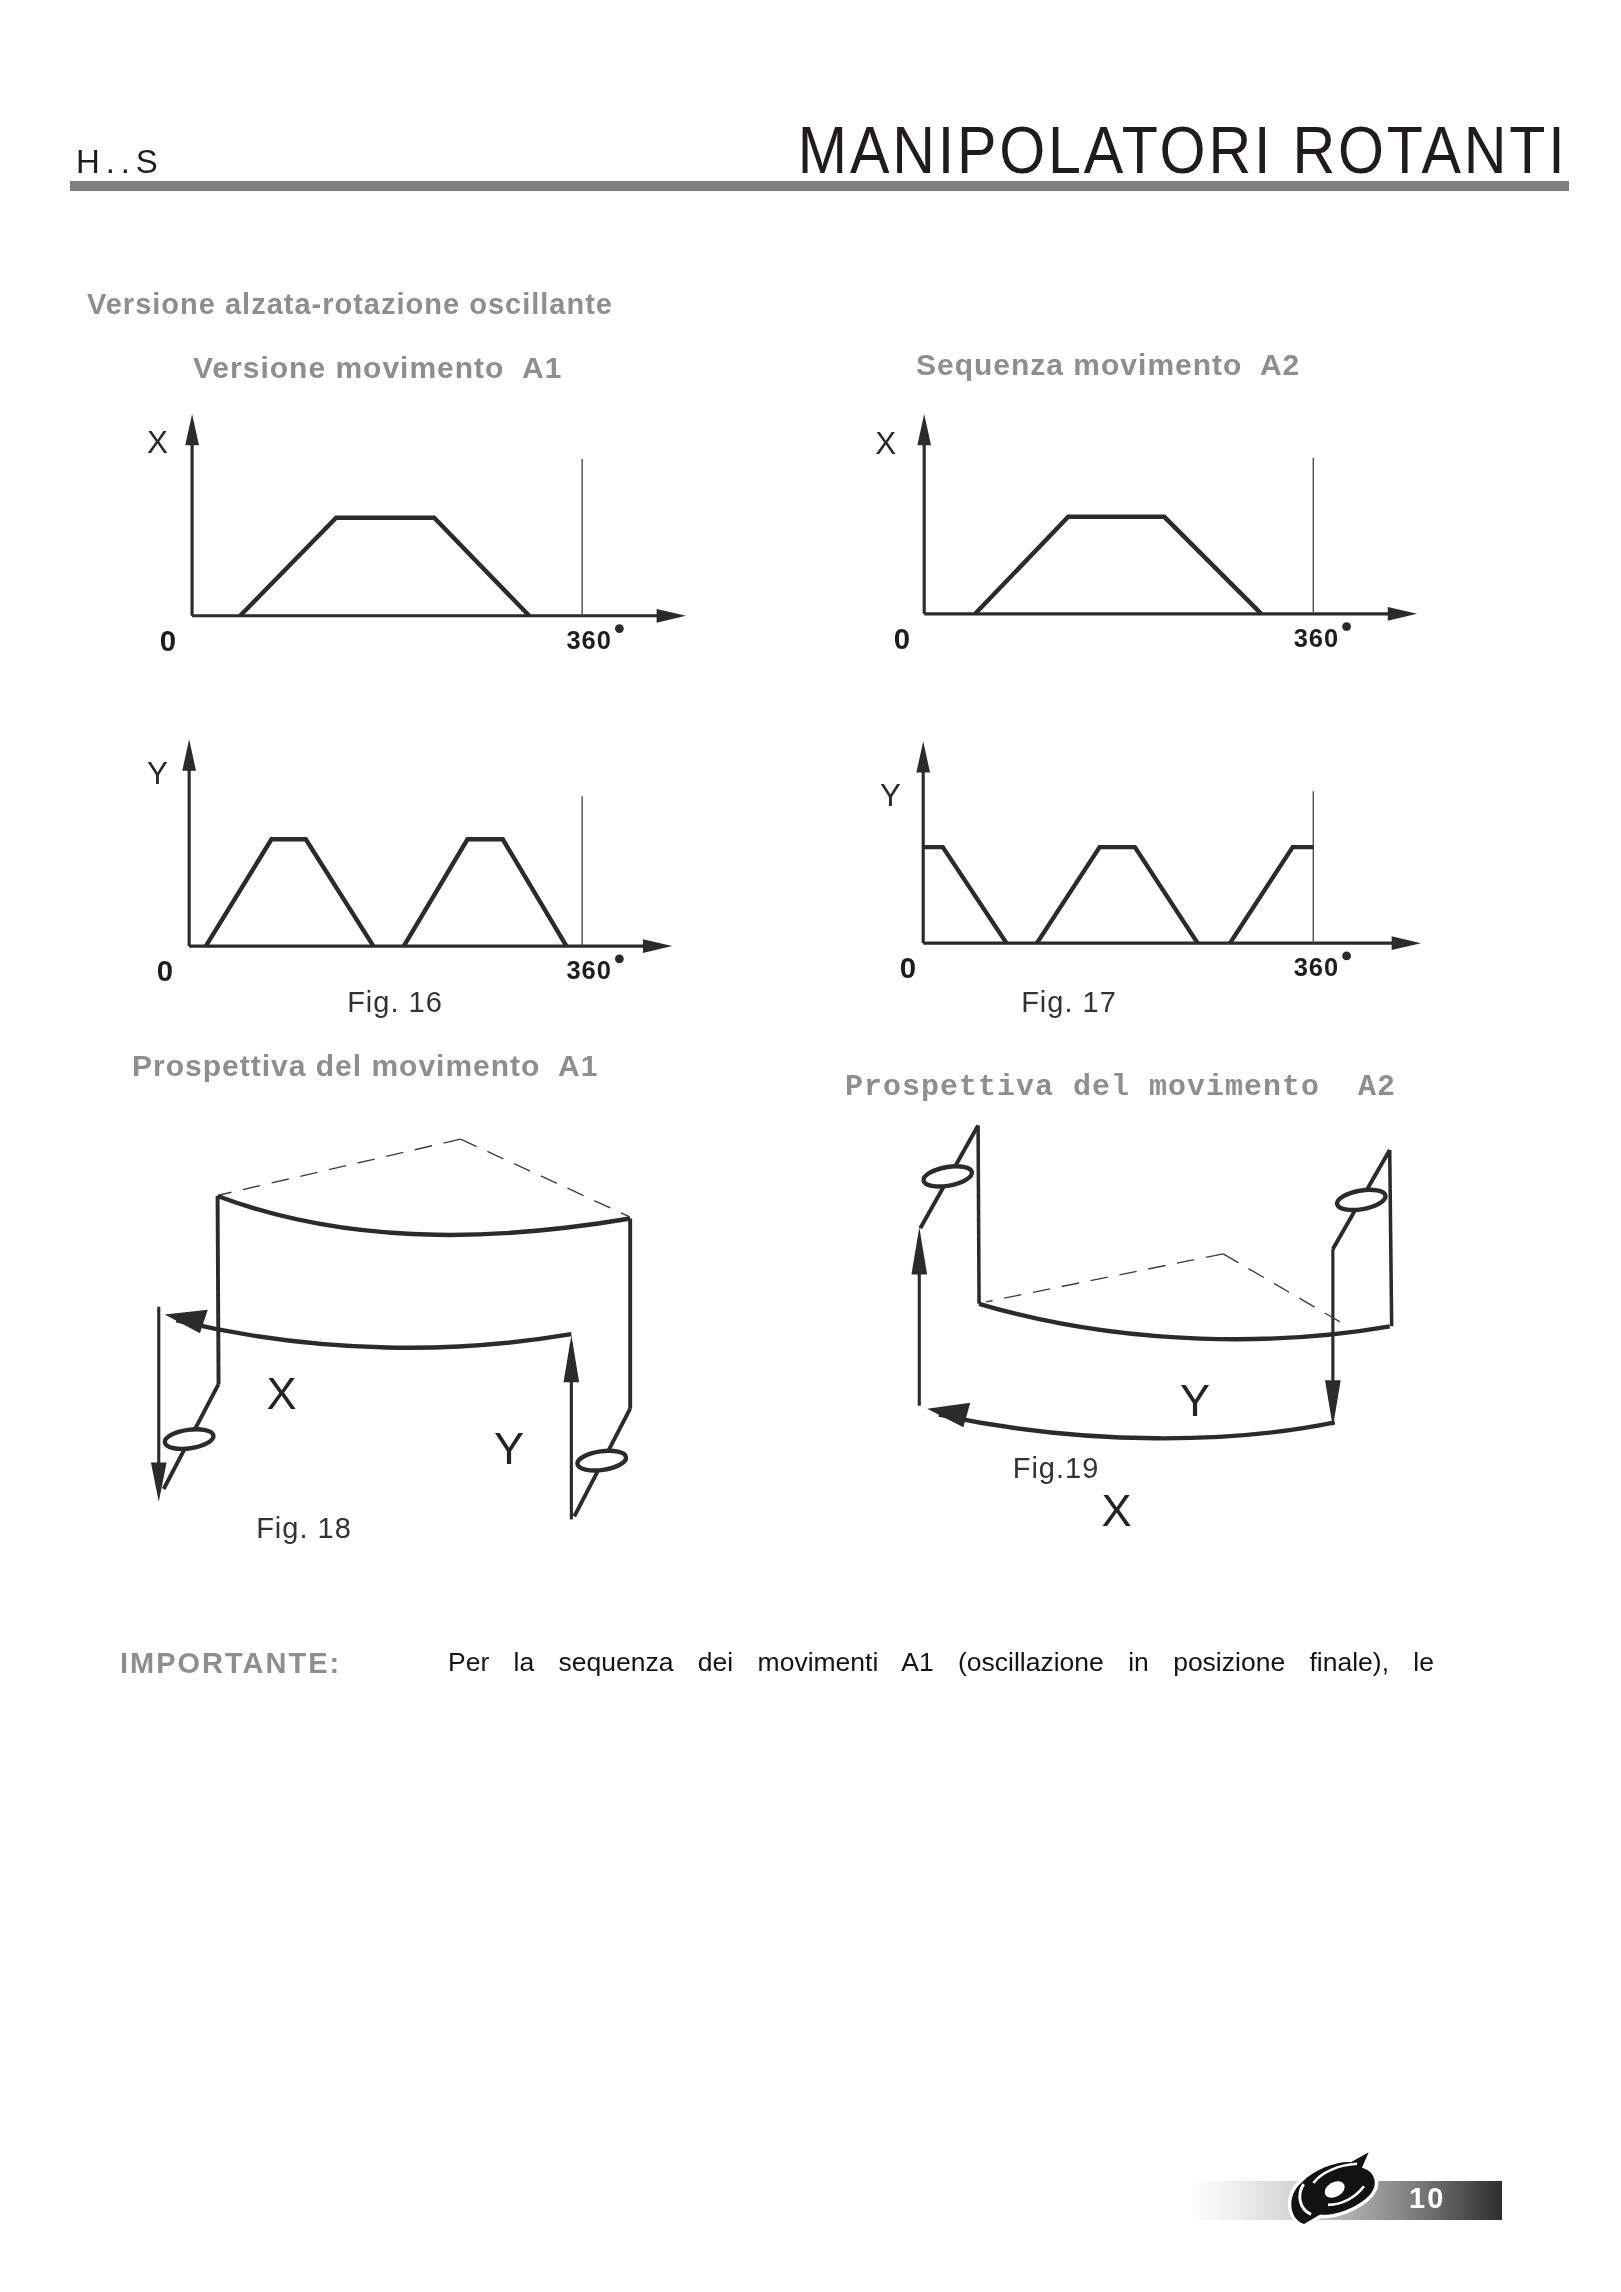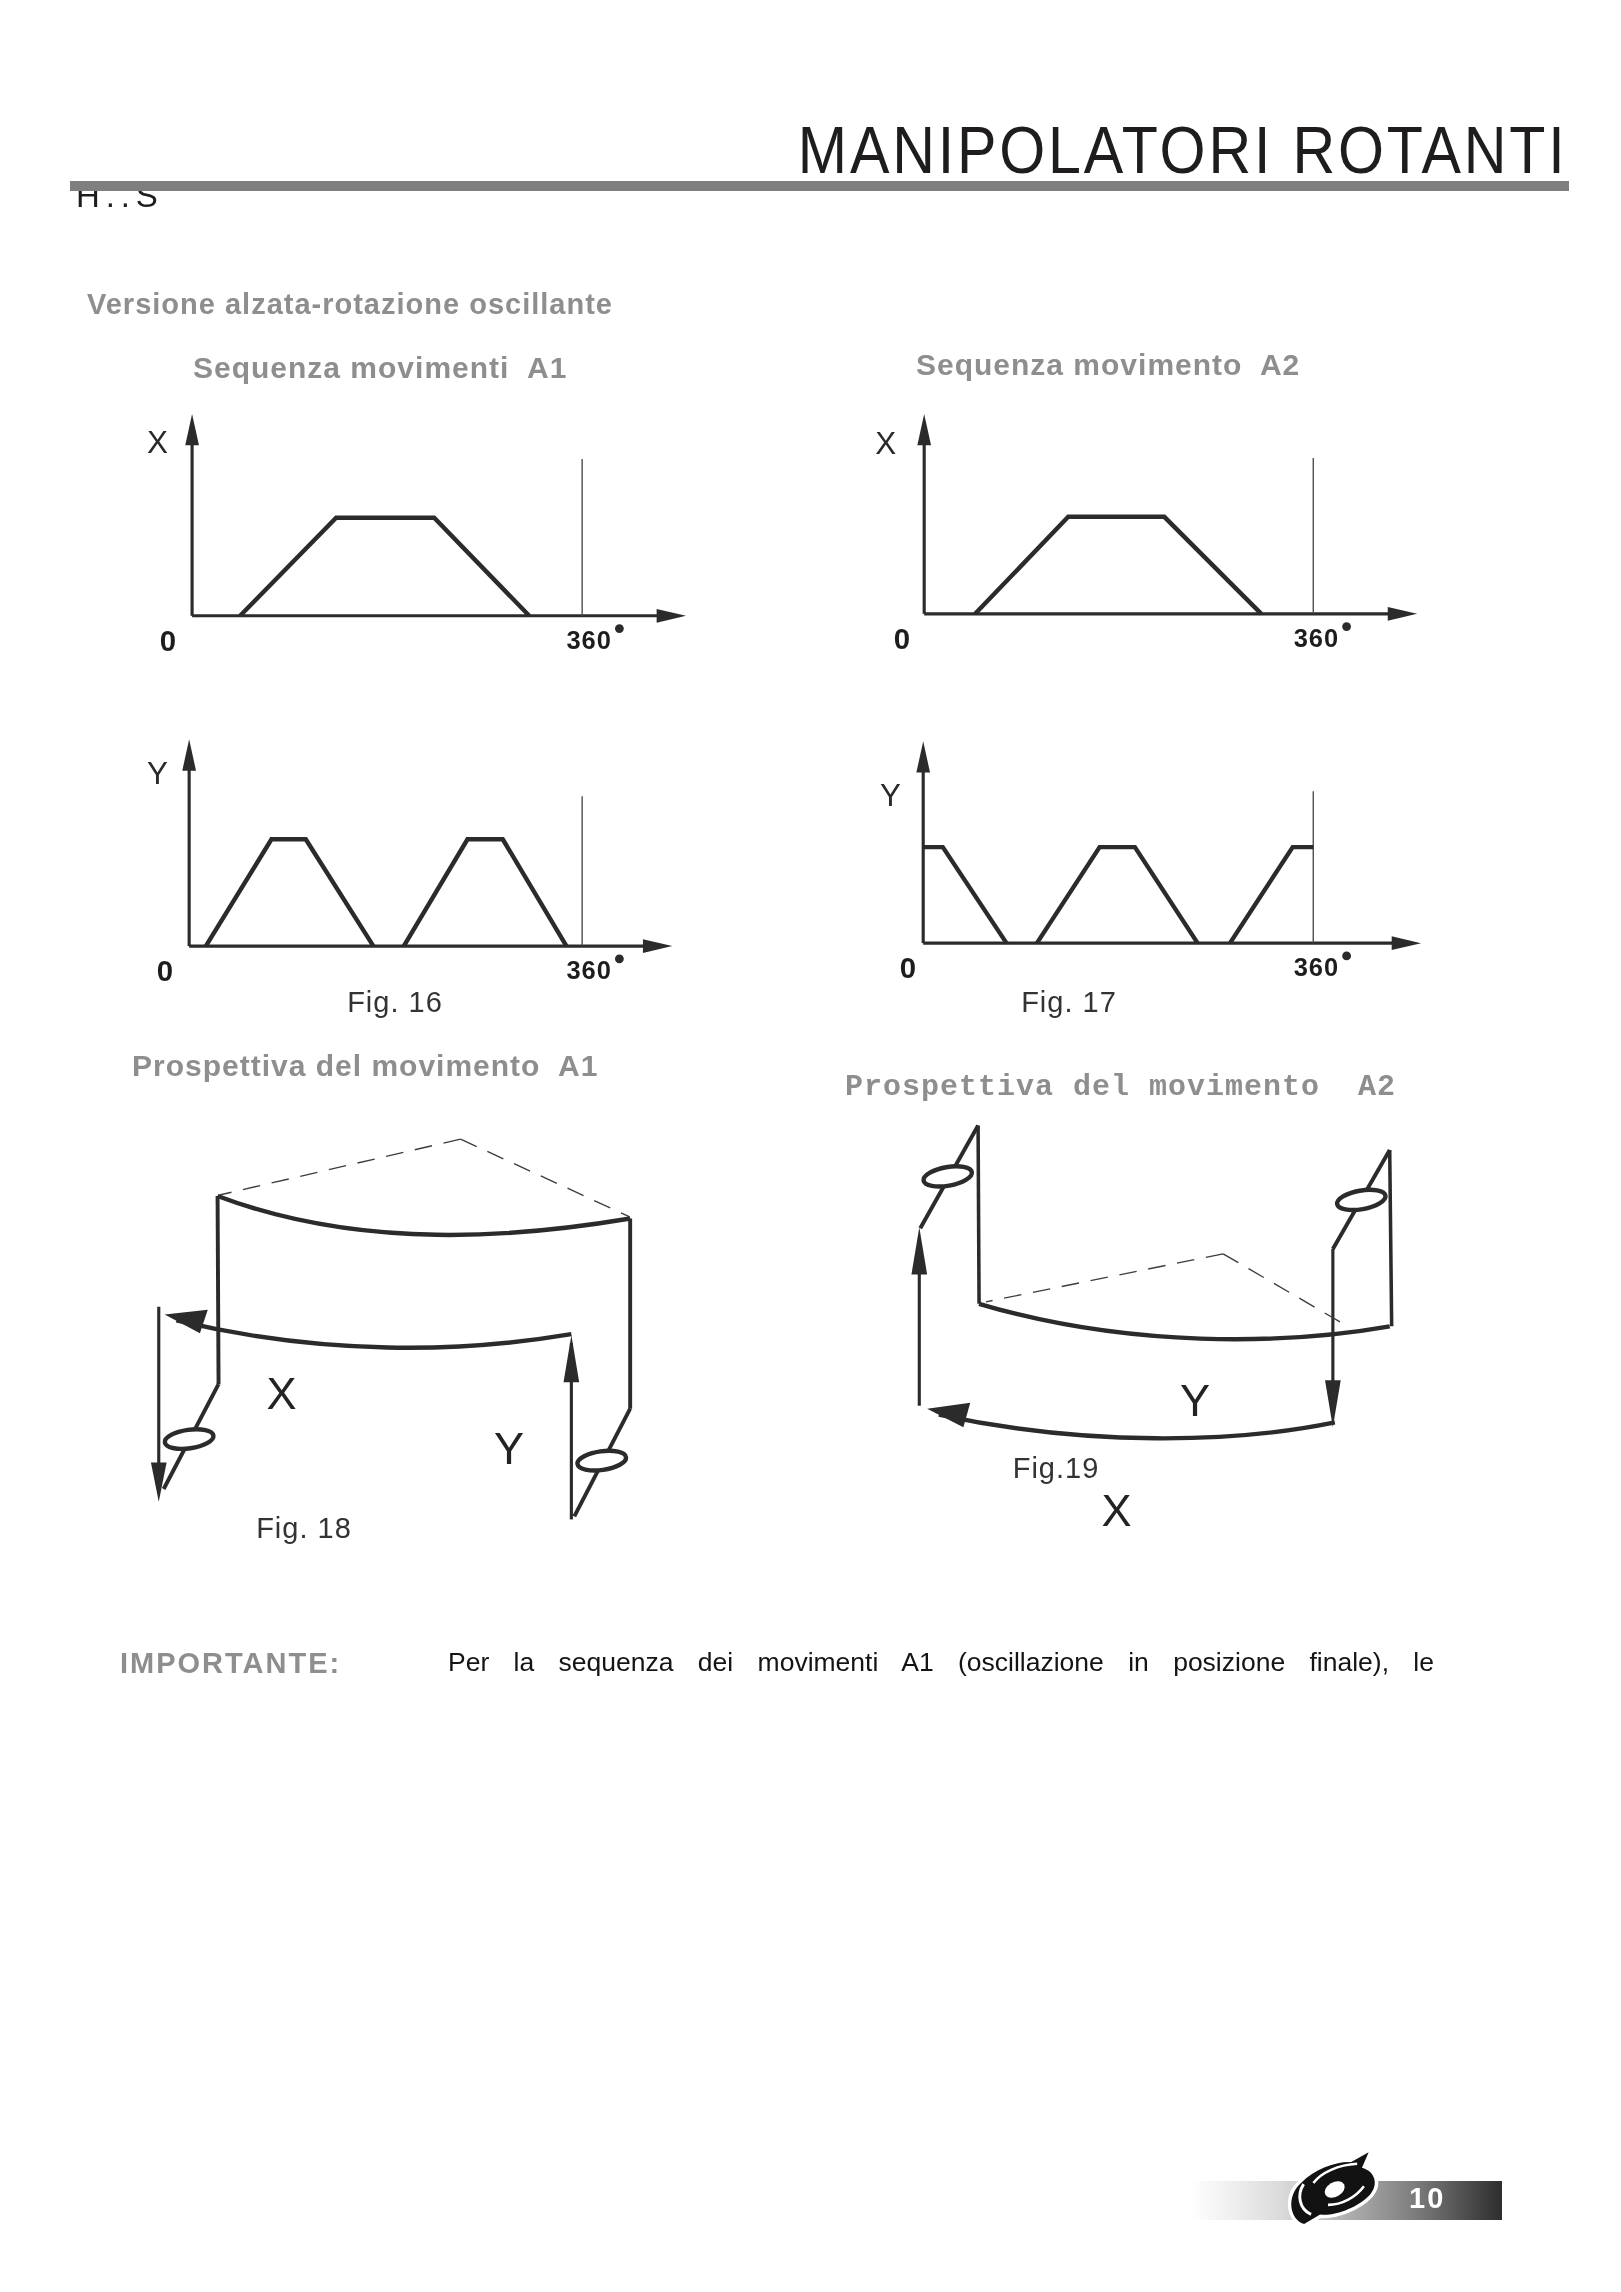--- a/index.html
+++ b/index.html
@@ -1,18 +1,18 @@
 <!DOCTYPE html>
 <html><head>
 <meta charset="utf-8">
 <style>
   html,body{margin:0;padding:0;background:#ffffff;}
   body{width:1621px;height:2293px;position:relative;font-family:"Liberation Sans",sans-serif;color:#1a1a1a;overflow:hidden;}
   .abs{position:absolute;}
-  .model{left:76px;top:143px;font-size:33px;letter-spacing:5.9px;color:#1f1c1d;margin-top:34px;}
+  .model{left:76px;top:143px;font-size:33px;letter-spacing:5.9px;color:#1f1c1d;}
   .title{right:54px;top:118px;font-size:61px;letter-spacing:2.9px;color:#1f1c1d;transform:scale(0.97,1.08);transform-origin:right bottom;white-space:pre;}
   .rule{left:70px;top:181px;width:1499px;height:9.8px;background:#7f7f7f;}
   .gray-head{color:#8e8e8e;font-weight:bold;white-space:pre;}
   .section-title{left:80px;top:288px;font-size:29px;letter-spacing:1px;margin-left:7px;}
   .seq-a1{left:193px;top:351px;font-size:30px;letter-spacing:1px;}
   .seq-a2{left:916px;top:348px;font-size:30px;letter-spacing:1px;}
   .prosp-a1{left:132px;top:1049px;font-size:30px;letter-spacing:1px;}
   .prosp-a2{left:845px;top:1070px;font-size:30px;letter-spacing:1px;font-family:Liberation Mono, monospace;}
   .fig-cap{width:216px;text-align:center;font-size:29px;color:#333;letter-spacing:1px;}
   .fig16{left:287px;top:986px;}
@@ -39,21 +39,21 @@
   .oval{fill:#ffffff;stroke:#2b2b2b;stroke-width:4.5;}
 </style>
 </head>
 <body>
 
 <div class="abs model">H..S</div>
 <div class="abs title">MANIPOLATORI ROTANTI</div>
 <div class="abs rule"></div>
 
 <div class="abs gray-head section-title">Versione alzata-rotazione oscillante</div>
-<div class="abs gray-head seq-a1">Sequenza movimenti  A1</div>
+<div class="abs gray-head seq-a1">Versione movimento  A1</div>
 <div class="abs gray-head seq-a2">Sequenza movimento  A2</div>
 <div class="abs gray-head prosp-a1">Prospettiva del movimento  A1</div>
 <div class="abs gray-head prosp-a2">Prospettiva del movimento  A2</div>
 
 <div class="abs fig-cap fig16">Fig. 16</div>
 <div class="abs fig-cap fig17">Fig. 17</div>
 <div class="abs fig-cap fig18">Fig. 18</div>
 <div class="abs fig-cap fig19">Fig.19</div>
 
 <svg class="abs lineart" viewBox="0 0 1654 2339" xmlns="http://www.w3.org/2000/svg">

